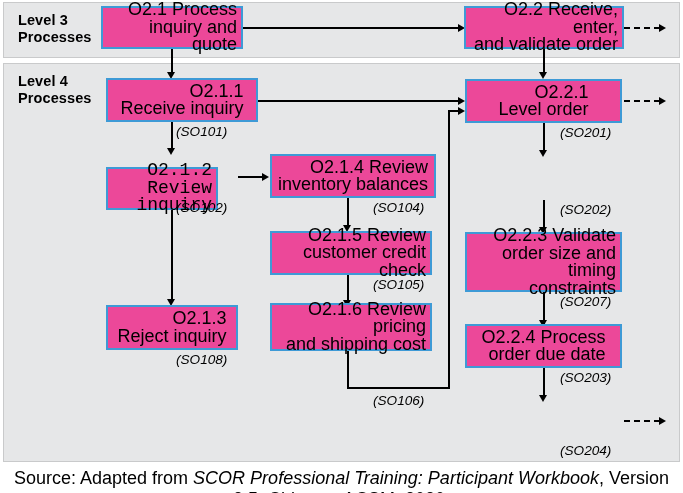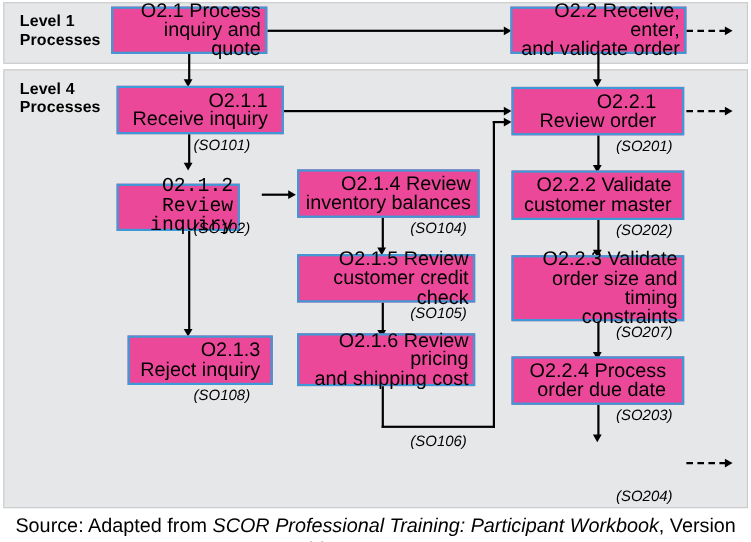--- a/index.html
+++ b/index.html
@@ -99,21 +99,21 @@
   #source-note i { font-style: italic; }
 </style>
 </head>
 <body>
 
 <div id="root">
 
   <div class="panel" id="panel-l3"></div>
   <div class="panel" id="panel-l4"></div>
 
-  <div class="level-label" id="label-l3">Level 1
+  <div class="level-label" id="label-l3">Level 3
 Processes</div>
   <div class="level-label" id="label-l4">Level 4
 Processes</div>
 
   <div class="hline" style="left:243px; top:27px; width:215px;"></div>
   <div class="arrow-r" style="left:458px; top:23.5px;"></div>
 
   <div class="dash" style="left:624px; top:27px; width:36px;"></div>
   <div class="arrow-r" style="left:659px; top:23.5px;"></div>
 
@@ -172,42 +172,40 @@
 and validate order</div>
 
   <div class="node" id="node-o211" style="left:106px; top:78px; width:152px; height:44px;">O2.1.1
 Receive inquiry</div>
   <div class="sotag" style="left:176px; top:124px;">(SO101)</div>
 
   <div class="node" id="node-o212" style="left:106px; top:167px; width:112px; height:43px;font-family:Liberation Mono, monospace;">O2.1.2
 Review inquiry</div>
   <div class="sotag" style="left:176px; top:200px;">(SO102)</div>
 
-  <div class="node" id="node-o213" style="left:106px; top:305px; width:132px; height:45px;margin-left:10px;">O2.1.3
+  <div class="node" id="node-o213" style="left:106px; top:305px; width:132px; height:45px;">O2.1.3
 Reject inquiry</div>
   <div class="sotag" style="left:176px; top:352px;">(SO108)</div>
 
   <div class="node" id="node-o214" style="left:270px; top:154px; width:166px; height:44px;">O2.1.4 Review
 inventory balances</div>
   <div class="sotag" style="left:373px; top:200px;">(SO104)</div>
 
   <div class="node" id="node-o215" style="left:270px; top:231px; width:162px; height:44px;">O2.1.5 Review
 customer credit check</div>
   <div class="sotag" style="left:373px; top:277px;">(SO105)</div>
 
   <div class="node" id="node-o216" style="left:270px; top:303px; width:162px; height:48px;">O2.1.6 Review pricing
 and shipping cost</div>
   <div class="sotag" style="left:373px; top:353px;margin-top:40px;">(SO106)</div>
 
   <div class="node" id="node-o221" style="left:465px; top:79px; width:157px; height:44px;">O2.2.1
-Review order</div>
+Level order</div>
   <div class="sotag" style="left:560px; top:125px;">(SO201)</div>
 
-  <div class="node" id="node-o222" style="left:465px; top:155px; width:157px; height:45px;">O2.2.2 Validate
-customer master</div>
   <div class="sotag" style="left:560px; top:202px;">(SO202)</div>
 
   <div class="node" id="node-o223" style="left:465px; top:232px; width:157px; height:60px;padding-left:20px;">O2.2.3 Validate
 order size and
 timing constraints</div>
   <div class="sotag" style="left:560px; top:294px;">(SO207)</div>
 
   <div class="node" id="node-o224" style="left:465px; top:324px; width:157px; height:44px;">O2.2.4 Process
 order due date</div>
   <div class="sotag" style="left:560px; top:370px;">(SO203)</div>

